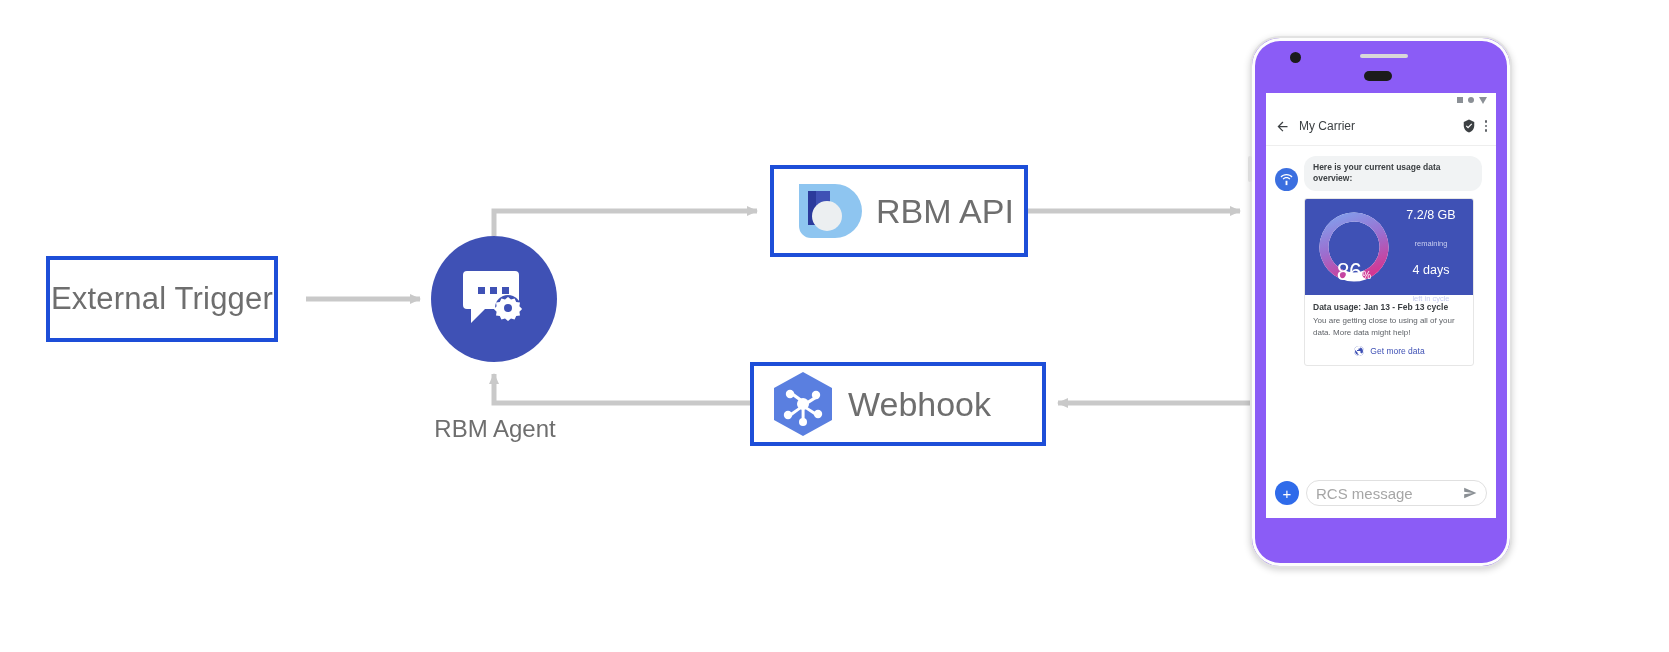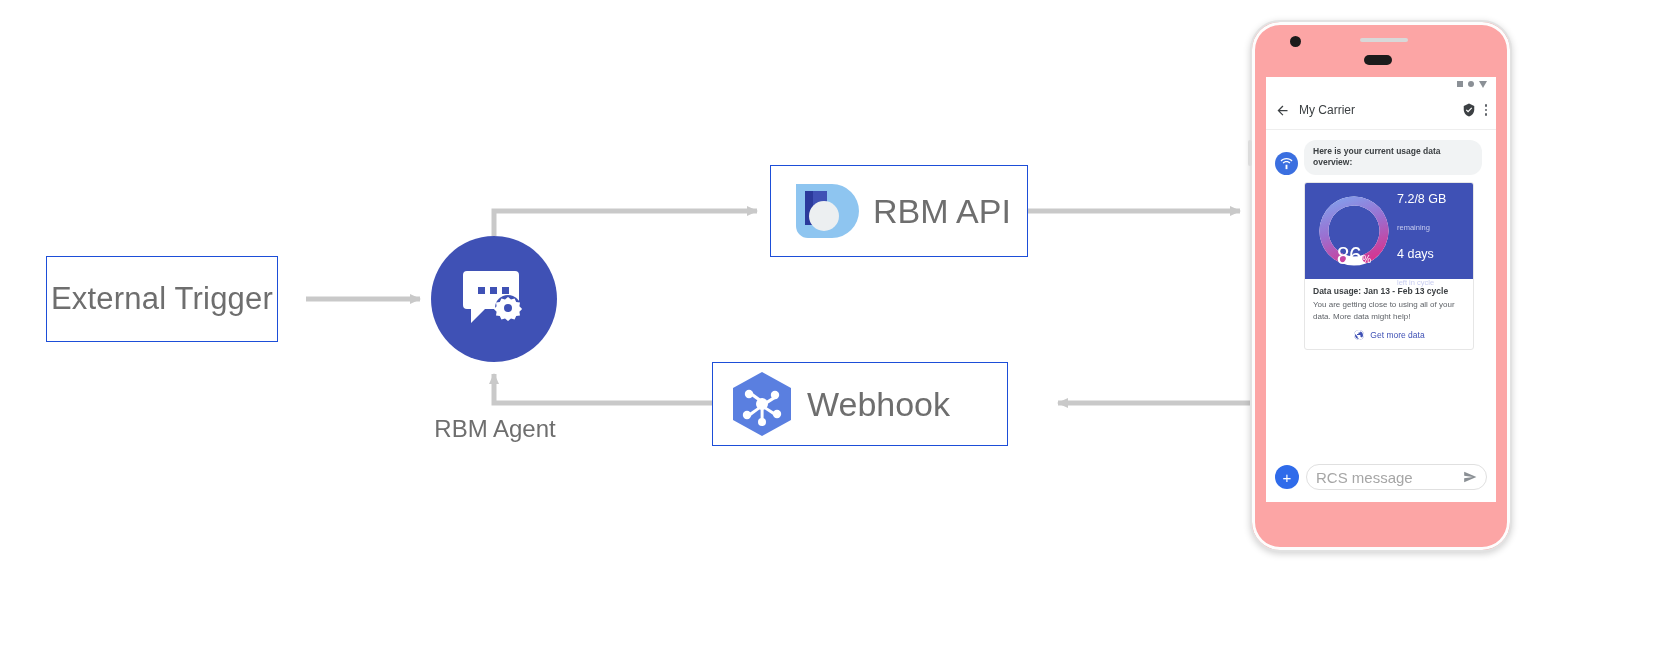--- a/index.html
+++ b/index.html
@@ -30,21 +30,21 @@
     left: 0; top: 0;
     width: 1669px;
     height: 652px;
     pointer-events: none;
   }
 
   
   .node-box {
     position: absolute;
     box-sizing: border-box;
-    border: 1px solid #1d4ed8;
+    border: 4px solid #1d4ed8;
     background: #ffffff;
     display: flex;
     align-items: center;
   }
 
   .box-external {
     left: 46px;
     top: 256px;
     width: 232px;
     height: 86px;
@@ -60,21 +60,21 @@
 
   .box-api {
     left: 770px;
     top: 165px;
     width: 258px;
     height: 92px;
     padding-left: 16px;
     gap: 14px;
   }
   .box-webhook {
-    left: 712px;
+    left: 750px;
     top: 362px;
     width: 296px;
     height: 84px;
     padding-left: 14px;
     gap: 10px;
   }
   .box-api .label,
   .box-webhook .label {
     font-size: 34px;
     font-weight: 300;
@@ -103,25 +103,25 @@
     text-align: center;
     font-size: 24px;
     font-weight: 300;
     color: #6e6e6e;
   }
 
   
   .phone {
     position: absolute;
     left: 1250px;
-    top: 20px;
+    top: 36px;
     width: 262px;
     height: 532px;
     border-radius: 30px;
-    background: #fca5a5;
+    background: #8b5cf6;
     border: 2px solid #e2e2e2;
     box-shadow: 0 2px 7px rgba(0,0,0,.18), inset 0 0 0 3px #fdfdfd;
     box-sizing: border-box;
   }
   .phone-btn {
     position: absolute;
     left: -4px;
     top: 118px;
     width: 4px;
     height: 26px;
@@ -267,21 +267,21 @@
     color: #ffffff;
   }
   .gauge-pct .num { font-size: 23px; font-weight: 400; letter-spacing: -0.5px; }
   .gauge-pct .sym { font-size: 10px; margin-left: 1px; align-self: flex-end; margin-bottom: 5px; }
 
   .hero-stats {
     position: absolute;
     right: 8px;
     top: 9px;
     width: 68px;
-    text-align: left;
+    text-align: center;
     color: #ffffff;
   }
   .hero-stats .big { font-size: 12.5px; font-weight: 500; white-space: nowrap; }
   .hero-stats .small { font-size: 7.5px; color: #c8cdf0; margin-top: 17px; }
   .hero-stats .grp2 { margin-top: 15px; }
 
   .card-body { padding: 7px 8px 6px 8px; }
   .card-title { font-size: 8.5px; font-weight: bold; color: #3c4043; }
   .card-desc { font-size: 8px; color: #5f6368; line-height: 1.45; margin-top: 3px; }
   .card-action {

